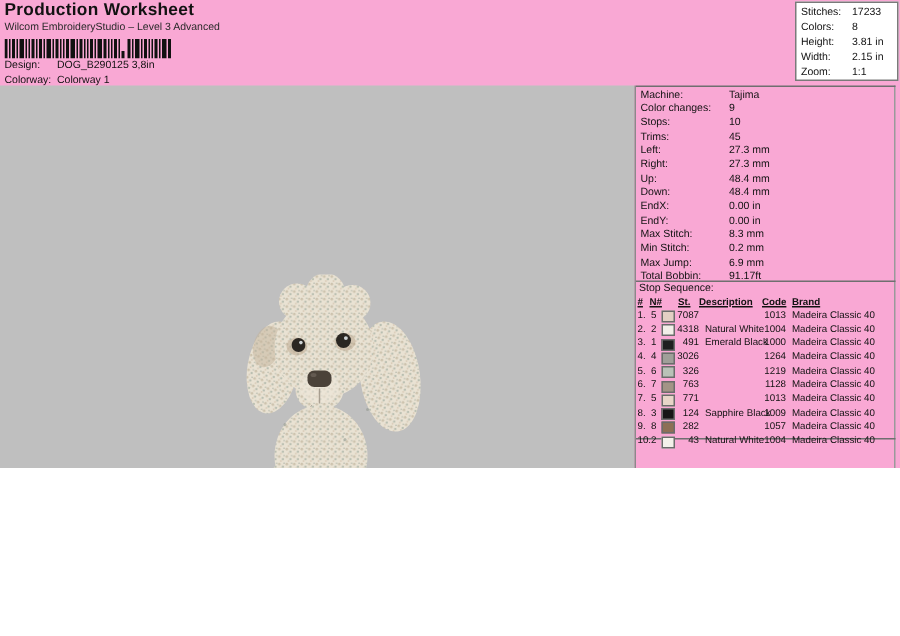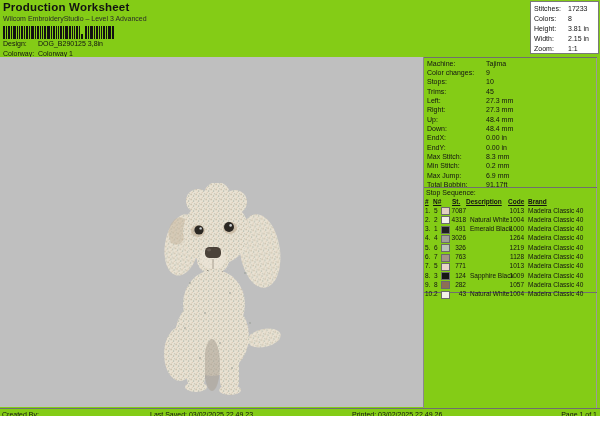--- a/index.html
+++ b/index.html
@@ -1,16 +1,16 @@
 <!DOCTYPE html>
 <html><head>
 <meta charset="utf-8">
 <style>
   html,body { margin:0; padding:0; background:#fff; }
-  .page { position:relative; width:600px; height:416px; background:#84cc16;
+  .page { position:relative; width:600px; height:312px; background:#f9a8d4;
           font-family:"Liberation Sans", sans-serif; color:#121212; overflow:hidden; }
   .abs { position:absolute; }
 
   
   .title { left:3px; top:1px; font-size:11.5px; font-weight:bold; letter-spacing:.2px; }
   .subtitle { left:3px; top:14.5px; font-size:7px; color:#2a2a2a; }
   .hdr-row { font-size:7px; }
   .hdr-lbl { position:absolute; left:0; }
   .hdr-val { position:absolute; left:35px; }
   .design-row { left:3px; top:40px; width:200px; height:9px; }

